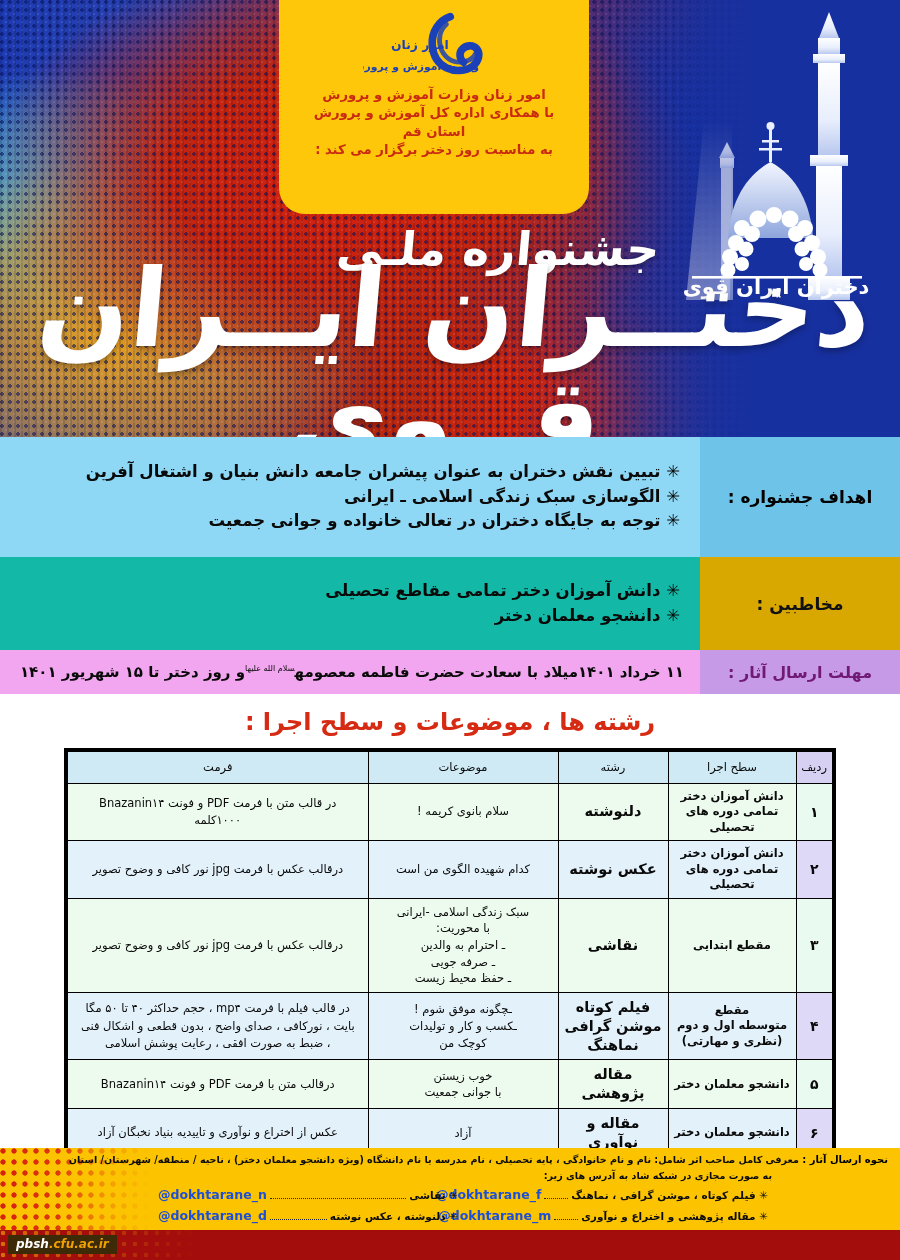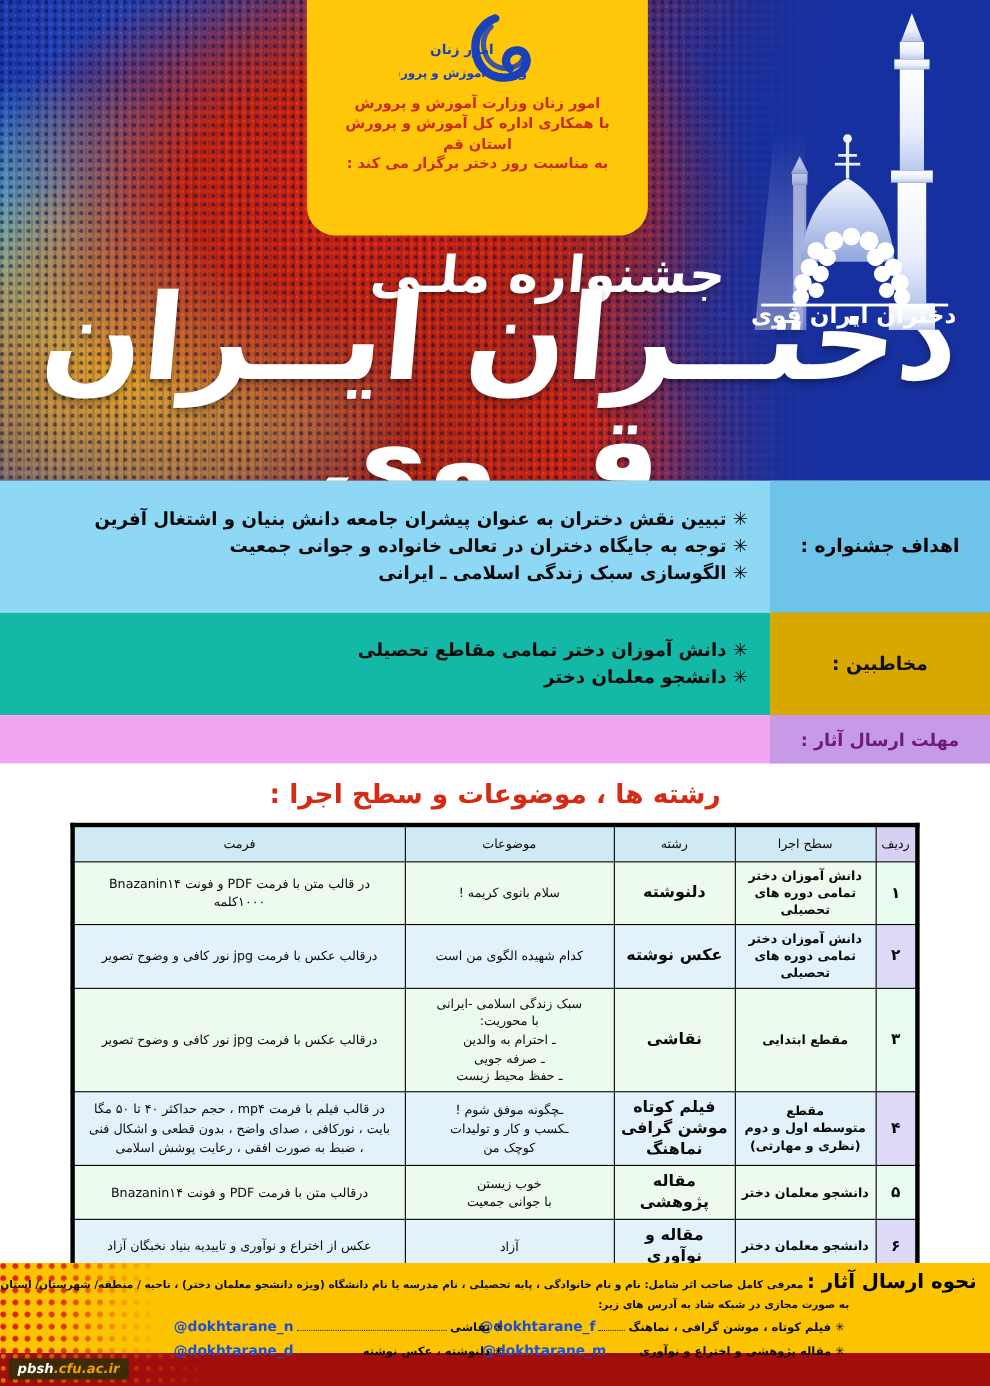--- a/index.html
+++ b/index.html
@@ -110,21 +110,21 @@
      mask-image:linear-gradient(90deg,#000 0%,rgba(0,0,0,0) 100%); }
   .f-url { position:absolute; left:8px; bottom:6px; background:#3d2a06;
      padding:2px 8px 3px; font-style:italic; font-weight:bold; font-size:12px;
      direction:ltr; z-index:4; }
   .f-url .u1 { color:#fff; } .f-url .u2 { color:#f0a000; }
 
   .f-content { position:absolute; left:0; top:0; width:900px; height:82px;
      direction:rtl; padding:5px 12px 0 10px; z-index:3; }
   .f-line1 { text-align:right; font-size:9.6px; font-weight:bold; color:#0b0b0b;
      line-height:1.45; white-space:nowrap; }
-  .f-line1 .hd { font-size:18px; color:#000; }
+  .f-line1 .hd { font-size:10px; color:#000; }
   .f-line2 { text-align:right; font-size:9.6px; font-weight:bold; color:#0b0b0b;
      margin:2px 0 3px; padding-right:116px; }
   .f-grid { display:flex; justify-content:flex-start; gap:10px; padding-right:120px; }
   .f-col { width:300px; }
   .f-item { display:flex; align-items:baseline; font-size:10.5px; font-weight:bold;
      color:#0b0b0b; line-height:1.7; }
   .f-item .lbl { white-space:nowrap; }
   .f-item .dots { flex:1; border-bottom:1.6px dotted #2a2a2a; margin:0 3px 3px;
      min-width:24px; }
   .f-item .hnd { direction:ltr; font-size:12.5px; font-weight:bold; color:#1d4ed8;
@@ -230,35 +230,38 @@
     <div class="title-wrap">
       <div class="t-sub">جشنواره ملـی</div>
       <div class="t-main">دختــران ایــران قــوی</div>
     </div>
   </div>
 
   <div class="band band-goals">
     <div class="band-label">اهداف جشنواره :</div>
     <div class="band-body">
       <div class="ln">✳ تبیین نقش دختران به عنوان پیشران جامعه دانش بنیان و اشتغال آفرین</div>
+      <div class="ln">✳ الگوسازی سبک زندگی اسلامی ـ ایرانی</div>
       <div class="ln">✳ توجه به جایگاه دختران در تعالی خانواده و جوانی جمعیت</div>
-      <div class="ln">✳ الگوسازی سبک زندگی اسلامی ـ ایرانی</div>
     </div>
   </div>
 
   <div class="band band-aud">
     <div class="band-label">مخاطبین :</div>
     <div class="band-body">
       <div class="ln">✳ دانش آموزان دختر تمامی مقاطع تحصیلی</div>
       <div class="ln">✳ دانشجو معلمان دختر</div>
     </div>
   </div>
 
   <div class="band band-dl">
     <div class="band-label">مهلت ارسال آثار :</div>
+    <div class="band-body">
+      <div class="ln"><span>۱۱ خرداد ۱۴۰۱میلاد با سعادت حضرت فاطمه معصومه</span><span class="sup">سلام الله علیها</span><span>و روز دختر  تا ۱۵ شهریور  ۱۴۰۱</span></div>
+    </div>
   </div>
 
   <div class="tbl-section">
     <div class="tbl-title">رشته ها ، موضوعات و سطح اجرا :</div>
     <table class="sched">
       <thead>
         <tr>
           <th class="c-no">ردیف</th>
           <th class="c-lvl">سطح اجرا</th>
           <th class="c-fld">رشته</th>

